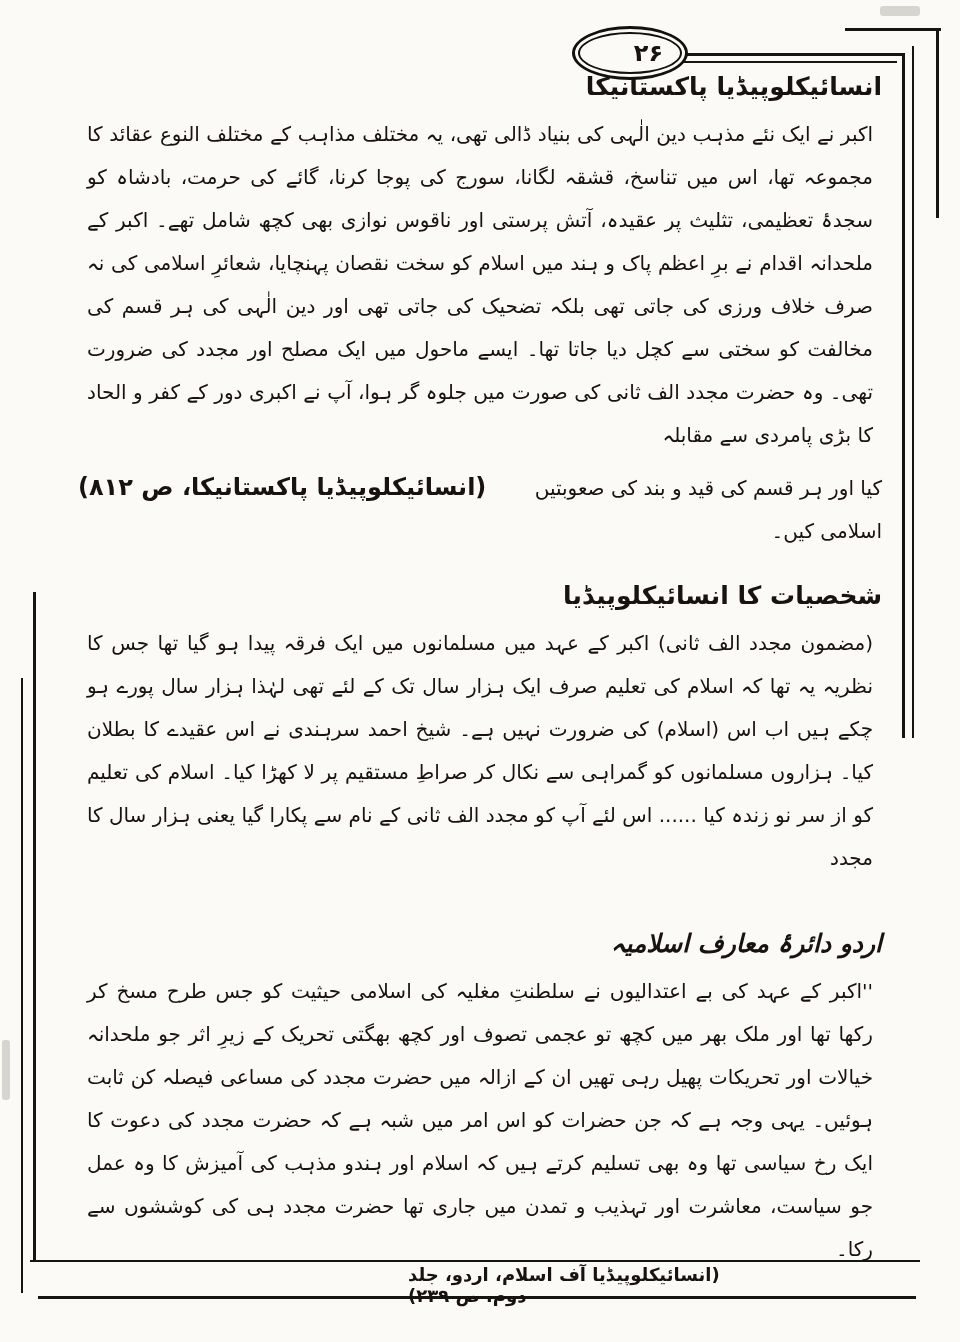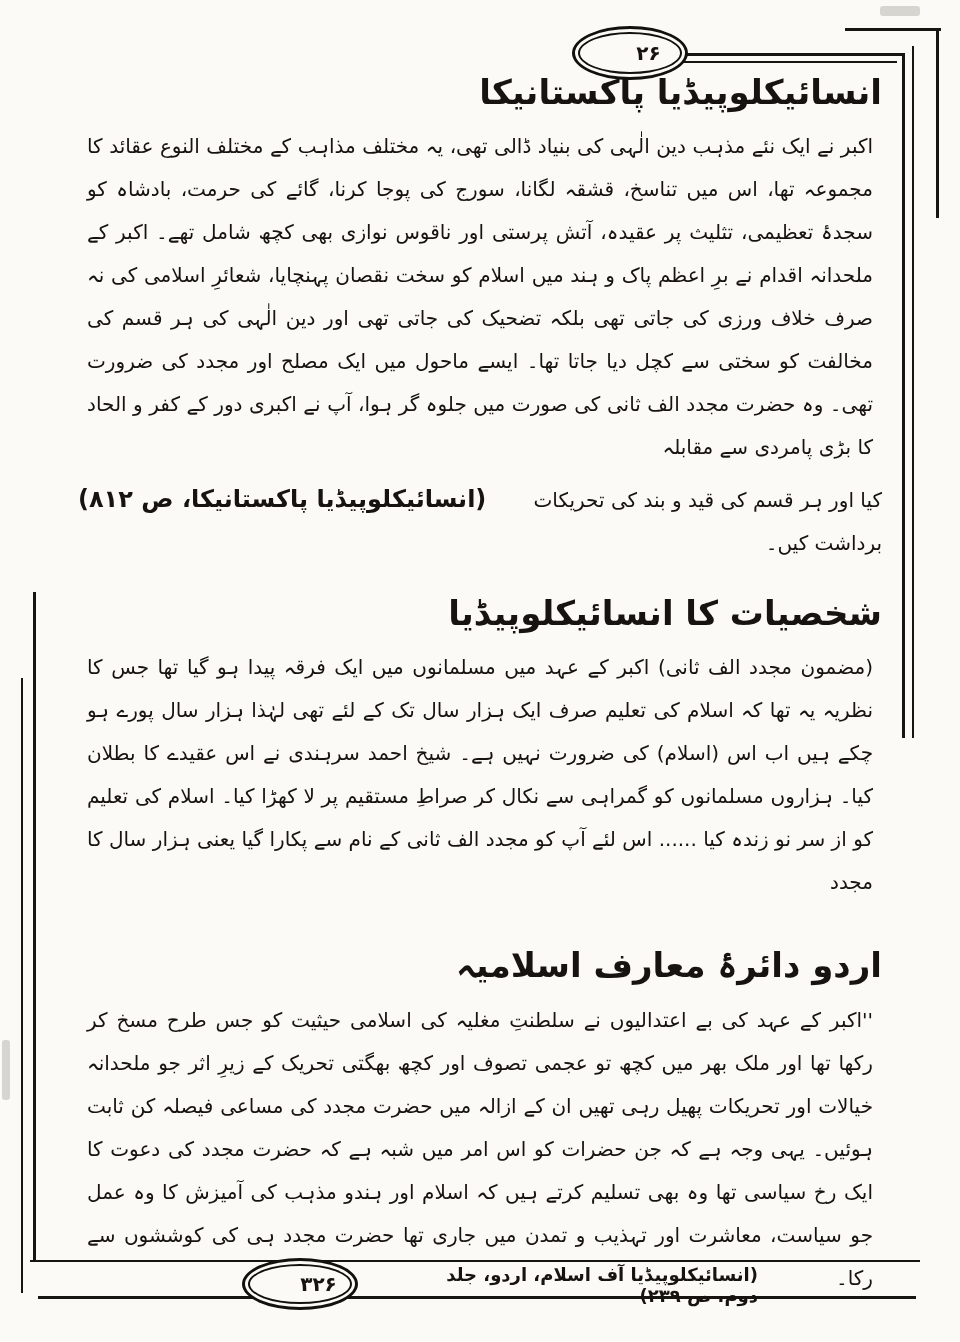--- a/index.html
+++ b/index.html
@@ -27,41 +27,41 @@
   .badge-inner {
     width: 100%;
     height: 100%;
     border: 2px solid #12110c;
     border-radius: 50%;
     box-sizing: border-box;
     display: flex;
     align-items: center;
     justify-content: center;
     font-weight: bold;
-    font-size: 20px;
+    font-size: 24px;
     letter-spacing: 2px;
     padding-left: 37px;
   }
   .content {
     position: absolute;
     top: 70px;
     right: 78px;
     left: 78px;
     z-index: 2;
   }
   .section-heading {
-    font-size: 34px;
+    font-size: 25px;
     font-weight: bold;
     text-align: right;
     line-height: 1.35;
     margin: 0 0 8px 0;
     letter-spacing: 0.5px;
   }
   .section-heading.h2 { margin-top: 26px; }
-  .section-heading.h3 { margin-top: 30px; margin-bottom: 10px; }
+  .section-heading.h3 { margin-top: 38px; margin-bottom: 10px; font-style: italic; }
   .section-body {
     font-size: 20px;
     line-height: 43px;
     text-align: justify;
     margin: 9px;
   }
   .tail-row {
     display: flex;
     justify-content: space-between;
     align-items: baseline;
@@ -72,21 +72,21 @@
   .citation {
     font-size: 24px;
     font-weight: bold;
     white-space: nowrap;
   }
   .bottom-citation {
     position: absolute;
     left: 408px;
     top: 1264px;
     width: 350px;
-    text-align: right;
+    text-align: left;
     font-size: 18px;
     font-weight: bold;
     z-index: 3;
   }
   .scan-artifact {
     position: absolute;
     background: #b9b7b0;
     opacity: 0.55;
     border-radius: 3px;
   }
@@ -107,32 +107,29 @@
   <div class="frame-line" style="left:30px; top:1260px; width:890px; height:2px;"></div>
   <div class="frame-line" style="left:38px; top:1296px; width:878px; height:3px;"></div>
 
   <div class="scan-artifact" style="left:880px; top:6px; width:40px; height:10px;"></div>
   <div class="scan-artifact" style="left:2px; top:1040px; width:8px; height:60px;"></div>
 
   <div class="badge-outer" style="left:572px; top:26px; width:104px; height:42px;">
     <div class="badge-inner">۲۶</div>
   </div>
 
-  <div class="badge-outer" style="left:242px; top:1258px; width:104px; height:40px;">
-    <div class="badge-inner">۳۲۶</div>
-  </div>
 
   <div class="bottom-citation">(انسائیکلوپیڈیا آف اسلام، اردو، جلد دوم، ص ۲۳۹)</div>
 
   <div class="content">
 
     <h1 class="section-heading">انسائیکلوپیڈیا پاکستانیکا</h1>
     <p class="section-body">اکبر نے ایک نئے مذہب دین الٰہی کی بنیاد ڈالی تھی، یہ مختلف مذاہب کے مختلف النوع عقائد کا مجموعہ تھا، اس میں تناسخ، قشقہ لگانا، سورج کی پوجا کرنا، گائے کی حرمت، بادشاہ کو سجدۂ تعظیمی، تثلیث پر عقیدہ، آتش پرستی اور ناقوس نوازی بھی کچھ شامل تھے۔ اکبر کے ملحدانہ اقدام نے برِ اعظم پاک و ہند میں اسلام کو سخت نقصان پہنچایا، شعائرِ اسلامی کی نہ صرف خلاف ورزی کی جاتی تھی بلکہ تضحیک کی جاتی تھی اور دین الٰہی کی ہر قسم کی مخالفت کو سختی سے کچل دیا جاتا تھا۔ ایسے ماحول میں ایک مصلح اور مجدد کی ضرورت تھی۔ وہ حضرت مجدد الف ثانی کی صورت میں جلوہ گر ہوا، آپ نے اکبری دور کے کفر و الحاد کا بڑی پامردی سے مقابلہ</p>
     <div class="tail-row">
-      <span class="tail-text">کیا اور ہر قسم کی قید و بند کی تحریکات برداشت کیں۔</span>
+      <span class="tail-text">کیا اور ہر قسم کی قید و بند کی صعوبتیں اسلامی کیں۔</span>
       <span class="citation">(انسائیکلوپیڈیا پاکستانیکا، ص ۸۱۲)</span>
     </div>
 
     <h1 class="section-heading h2">شخصیات کا انسائیکلوپیڈیا</h1>
     <p class="section-body">(مضمون مجدد الف ثانی) اکبر کے عہد میں مسلمانوں میں ایک فرقہ پیدا ہو گیا تھا جس کا نظریہ یہ تھا کہ اسلام کی تعلیم صرف ایک ہزار سال تک کے لئے تھی لہٰذا ہزار سال پورے ہو چکے ہیں اب اس (اسلام) کی ضرورت نہیں ہے۔ شیخ احمد سرہندی نے اس عقیدے کا بطلان کیا۔ ہزاروں مسلمانوں کو گمراہی سے نکال کر صراطِ مستقیم پر لا کھڑا کیا۔ اسلام کی تعلیم کو از سر نو زندہ کیا ...... اس لئے آپ کو مجدد الف ثانی کے نام سے پکارا گیا یعنی ہزار سال کا مجدد</p>
     <div class="tail-row">
     </div>
 
     <h1 class="section-heading h3">اردو دائرۂ معارف اسلامیہ</h1>
     <p class="section-body">''اکبر کے عہد کی بے اعتدالیوں نے سلطنتِ مغلیہ کی اسلامی حیثیت کو جس طرح مسخ کر رکھا تھا اور ملک بھر میں کچھ تو عجمی تصوف اور کچھ بھگتی تحریک کے زیرِ اثر جو ملحدانہ خیالات اور تحریکات پھیل رہی تھیں ان کے ازالہ میں حضرت مجدد کی مساعی فیصلہ کن ثابت ہوئیں۔ یہی وجہ ہے کہ جن حضرات کو اس امر میں شبہ ہے کہ حضرت مجدد کی دعوت کا ایک رخ سیاسی تھا وہ بھی تسلیم کرتے ہیں کہ اسلام اور ہندو مذہب کی آمیزش کا وہ عمل جو سیاست، معاشرت اور تہذیب و تمدن میں جاری تھا حضرت مجدد ہی کی کوششوں سے رکا۔</p>

